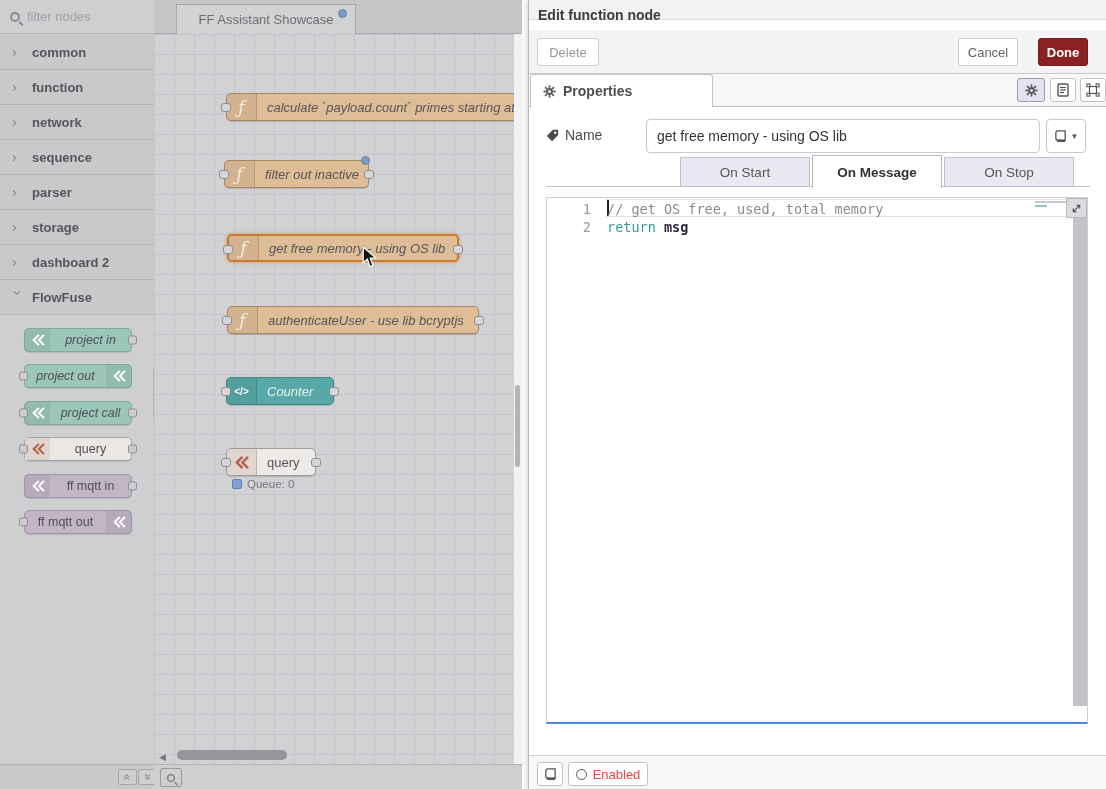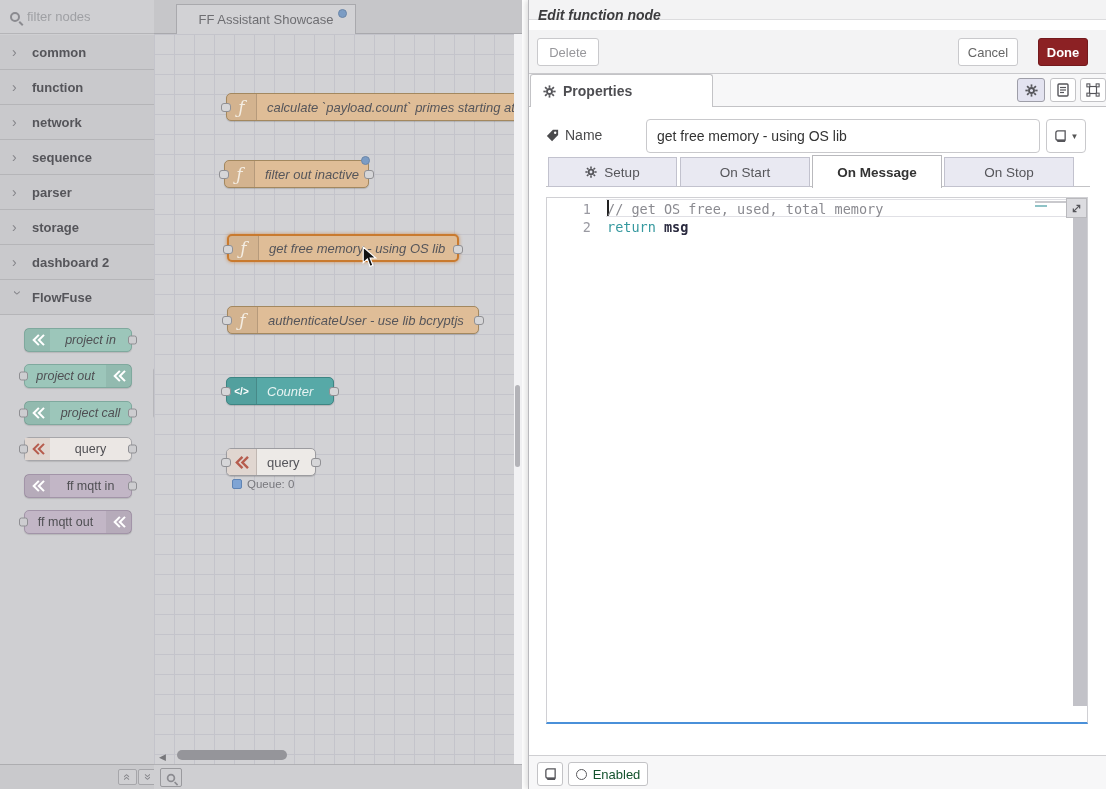--- a/index.html
+++ b/index.html
@@ -99,21 +99,21 @@
   #zoom-search-btn { position:absolute; left:6px; top:3px; width:22px; height:19px;
                      background:#cfcfd2; border:1px solid #9a9a9e; border-radius:2px;
                      display:flex; align-items:center; justify-content:center; cursor:pointer; }
 
   #mouse-cursor { position:absolute; left:362px; top:246px; z-index:50; pointer-events:none; }
 
   
   #tray { position:absolute; left:528px; top:0; width:578px; height:789px; background:#fff;
           border-left:1px solid #b9b9bd; box-shadow:-2px 0 6px rgba(0,0,0,0.15); }
   #tray-header { position:absolute; left:0; top:0; width:578px; height:20px; background:#f3f3f4;
-                 border-bottom:1px solid #dcdcde;font-style:italic; }
+                 border-bottom:1px solid #dcdcde; }
   #tray-title { position:absolute; left:9px; top:7px; font-size:14px; font-weight:bold; color:#3c3c3e; }
   #tray-toolbar { position:absolute; left:0; top:30px; width:578px; height:44px;
                   background:#f3f3f4; border-bottom:1px solid #c9c9cc; }
   .btn { position:absolute; top:8px; height:28px; border-radius:3px; font-size:13px;
          display:flex; align-items:center; justify-content:center; cursor:pointer;
          font-family:"Liberation Sans",sans-serif; }
   #btn-delete { left:8px; width:62px; background:#fff; border:1px solid #c9c9cc; color:#97979b; }
   #btn-cancel { left:429px; width:60px; background:#fff; border:1px solid #c9c9cc; color:#666; }
   #btn-done   { left:509px; width:50px; background:#8c2124; border:1px solid #731a1d;
                 color:#fff; font-weight:bold; }
@@ -175,21 +175,21 @@
                 border:1px solid #b9b9bd; display:flex; align-items:center; justify-content:center;
                 cursor:pointer; z-index:2; }
 
   #tray-footer { position:absolute; left:0; top:648px; width:578px; height:34px;
                  background:#f7f7f8; border-top:1px solid #cfcfd2; }
   #footer-lib-btn { position:absolute; left:8px; top:6px; width:26px; height:24px; background:#fff;
                     border:1px solid #c3c3c6; border-radius:3px; display:flex; align-items:center;
                     justify-content:center; cursor:pointer; }
   #enabled-btn { position:absolute; left:39px; top:6px; width:80px; height:24px; background:#fff;
                  border:1px solid #c3c3c6; border-radius:3px; display:flex; align-items:center;
-                 justify-content:center; gap:6px; font-size:13px; color:#14532d; cursor:pointer; }
+                 justify-content:center; gap:6px; font-size:13px; color:#ef4444; cursor:pointer; }
   .ring { width:11px; height:11px; border:1.5px solid #5a5a5e; border-radius:50%; display:inline-block; }
 </style>
 </head>
 <body>
 
 <div id="palette">
   <div id="palette-search">
     <span class="mag"></span>
     <input type="text" placeholder="filter nodes" style="">
   </div>
@@ -468,36 +468,20 @@
       <input id="name-input" type="text" value="get free memory - using OS lib" style="">
       <div id="name-lib-btn">
         <svg width="13" height="13" viewBox="0 0 14 14">
           <path d="M4 1 H12 V11 H4 A2 2 0 0 1 2 9 V3 A2 2 0 0 1 4 1 Z" fill="none" stroke="#55555a" stroke-width="1.4"></path>
           <path d="M3 10.5 H12 V13 H4 A2 2 0 0 1 3 10.5" fill="#55555a"></path>
         </svg>
         <span class="caret">▼</span>
       </div>
     </div>
 
-    <div class="ftab" id="ftab-setup">
-      <svg class="gear-sp" width="12" height="12" viewBox="0 0 16 16">
-        <circle cx="8" cy="8" r="3.1" fill="none" stroke="#55555a" stroke-width="2.3"></circle>
-        <g stroke="#55555a" stroke-width="2.1">
-          <line x1="12.5" y1="8" x2="15.5" y2="8"></line>
-            <line x1="0.5" y1="8" x2="3.5" y2="8"></line>
-          <line x1="8" y1="12.5" x2="8" y2="15.5"></line>
-            <line x1="8" y1="0.5" x2="8" y2="3.5"></line>
-          <line x1="11.3" y1="11.3" x2="13.4" y2="13.4"></line>
-            <line x1="2.6" y1="2.6" x2="4.7" y2="4.7"></line>
-          <line x1="11.3" y1="4.7" x2="13.4" y2="2.6"></line>
-            <line x1="2.6" y1="13.4" x2="4.7" y2="11.3"></line>
-        </g>
-      </svg>
-      <span>Setup</span>
-    </div>
     <div class="ftab" id="ftab-onstart">
       <span>On Start</span>
     </div>
     <div class="ftab" id="ftab-onmsg">
       <span>On Message</span>
     </div>
     <div class="ftab" id="ftab-onstop">
       <span>On Stop</span>
     </div>
     <div id="ftab-line"></div>

